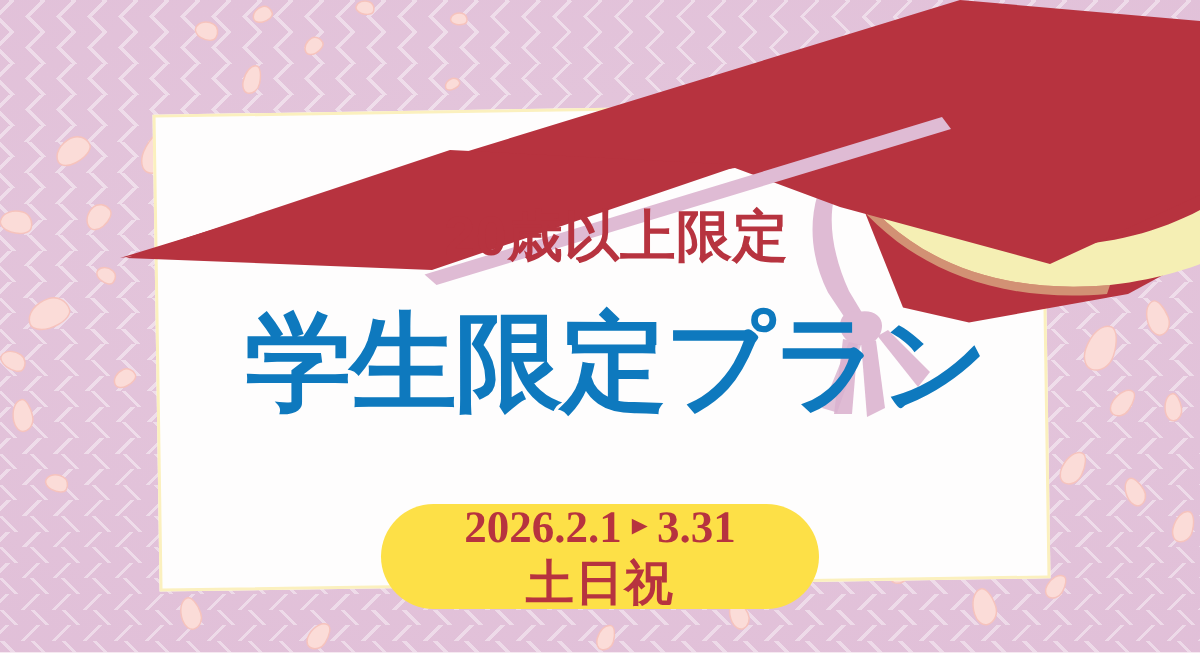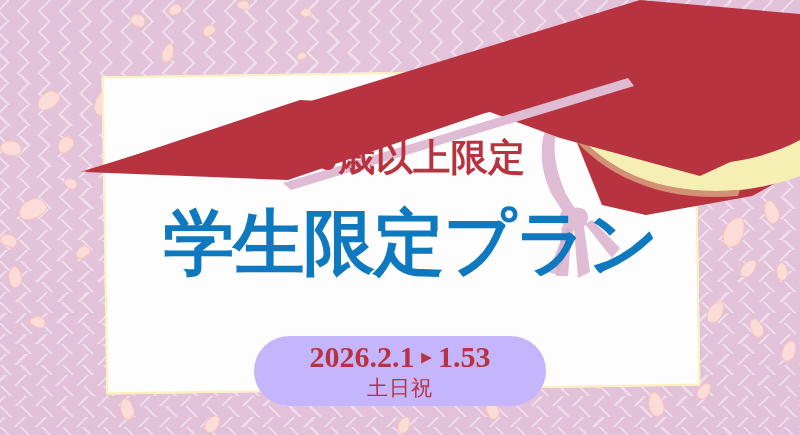--- a/index.html
+++ b/index.html
@@ -93,21 +93,21 @@
     letter-spacing:-1px;
     color:#0E79BE;
     font-family:"Liberation Sans", sans-serif;
   }
 
   
   #date-pill {
     position:absolute;
     left:254px; top:336px;
     width:292px; height:70px;
-    background:#c4b5fd;
+    background:#fde047;
     border-radius:36px;
     display:flex;
     flex-direction:column;
     align-items:center;
     justify-content:center;
     gap:5px;
   }
   #date-range {
     font-size:30px;
     font-weight:bold;
@@ -115,22 +115,22 @@
     font-family:"Liberation Serif", serif;
     letter-spacing:0px;
     white-space:nowrap;
     display:flex;
     align-items:center;
     gap:7px;
     line-height:1;
   }
   #date-range .arrow { font-size:19px; position:relative; top:-1px; }
   #date-days {
-    font-size:21px;
-    font-weight:normal;
+    font-size:32px;
+    font-weight:bold;
     color:#B7333F;
     font-family:"Liberation Sans", sans-serif;
     letter-spacing:1px;
     line-height:1.05;
   }
 
   
   #cap { position:absolute; left:0; top:0; width:800px; height:435px; }
 </style>
 </head>
@@ -209,18 +209,18 @@
 
   <div id="copy">
     <div id="subhead">20歳以上限定</div>
     <div id="headline">学生限定プラン</div>
   </div>
 
   <div id="date-pill">
     <div id="date-range">
       <span>2026.2.1</span>
       <span class="arrow">▸</span>
-      <span>1.53</span>
+      <span>3.31</span>
     </div>
     <div id="date-days">土日祝</div>
   </div>
 
 </div>
 
 </body></html>

